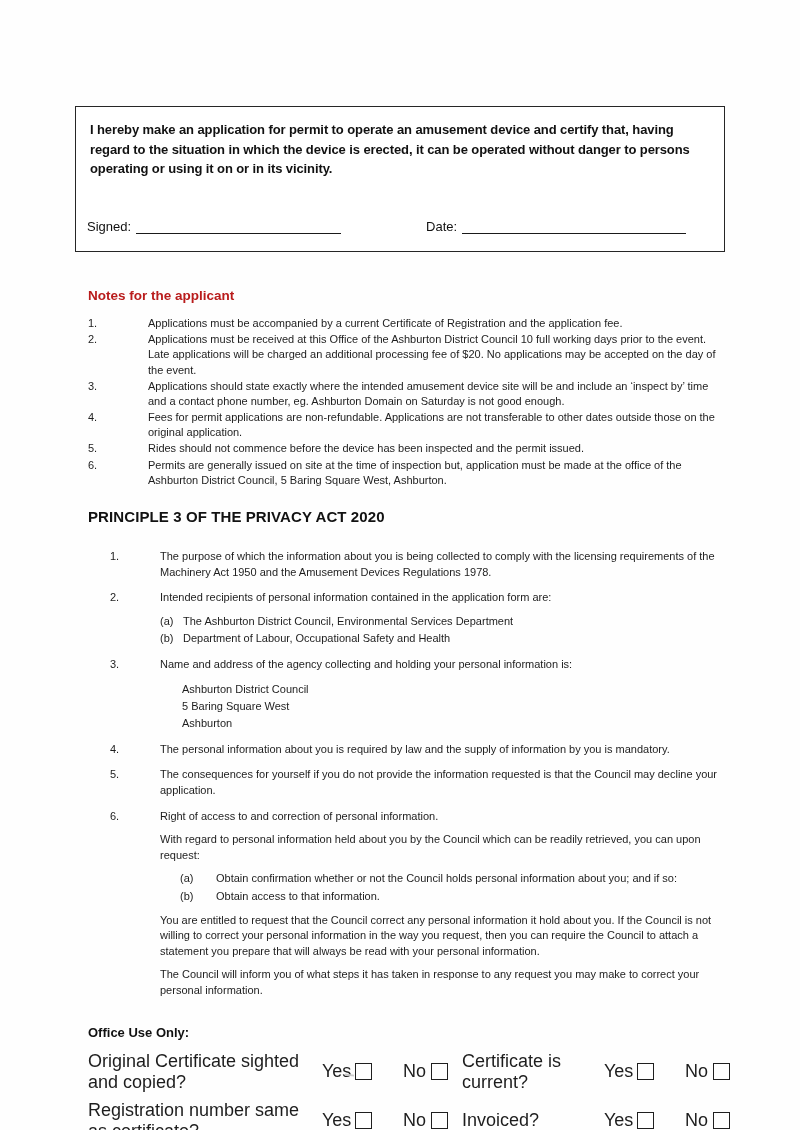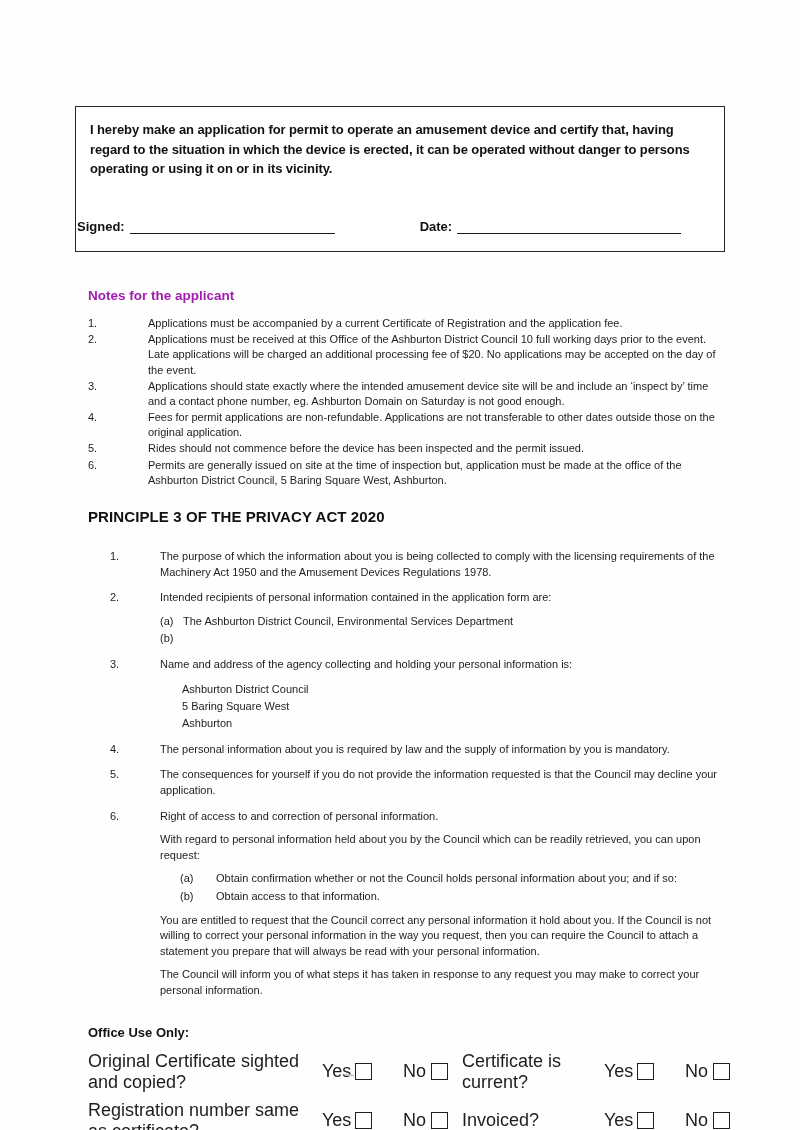--- a/index.html
+++ b/index.html
@@ -29,36 +29,36 @@
   }
   .decl-text {
     font-weight: 700;
     font-size: 13px;
     line-height: 1.5;
     color: #111;
     letter-spacing: -0.1px;
   }
   .sign-row {
     position: absolute;
-    left: 1px; bottom: 17px;
+    left: 11px; bottom: 17px;
     display: flex; align-items: flex-end;
-    font-weight: 700; font-size: 13px; color: #111;
+    font-weight: 400; font-size: 13px; color: #111;
   }
   .line {
     display: inline-block;
     border-bottom: 1.8px solid #1a1a1a;
     height: 5px;
   }
   .sign-line { width: 205px; margin-left: 5px; }
   .date-label { margin-left: 85px; }
   .date-line { width: 224px; margin-left: 5px; }
 
   
   .notes-heading {
-    font-weight: 700; font-size: 13.5px; color: #a21caf;
+    font-weight: 700; font-size: 13.5px; color: #b91c1c;
     margin: 36px 12px 13px 88px;
   }
   .notes-list { margin: 0 84px 0 88px; }
   .note-item {
     display: flex;
     font-size: 11px; line-height: 1.38;
     margin-bottom: 1px;
   }
   .note-num { width: 60px; flex-shrink: 0; }
   .note-text { flex: 1; }
@@ -173,20 +173,21 @@
       <span class="p-num">2.</span>
       <div class="p-body">
         <div>Intended recipients of personal information contained in the application form are:</div>
         <div class="p-block">
           <div class="sub-row">
             <span class="sub-label">(a)</span>
             <span class="sub-text">The Ashburton District Council, Environmental Services Department</span>
           </div>
           <div class="sub-row">
             <span class="sub-label">(b)</span>
+            <span class="sub-text">Department of Labour, Occupational Safety and Health</span>
           </div>
         </div>
       </div>
     </div>
 
     <div class="p-item">
       <span class="p-num">3.</span>
       <div class="p-body">
         <div>Name and address of the agency collecting and holding your personal information is:</div>
         <div class="address">

